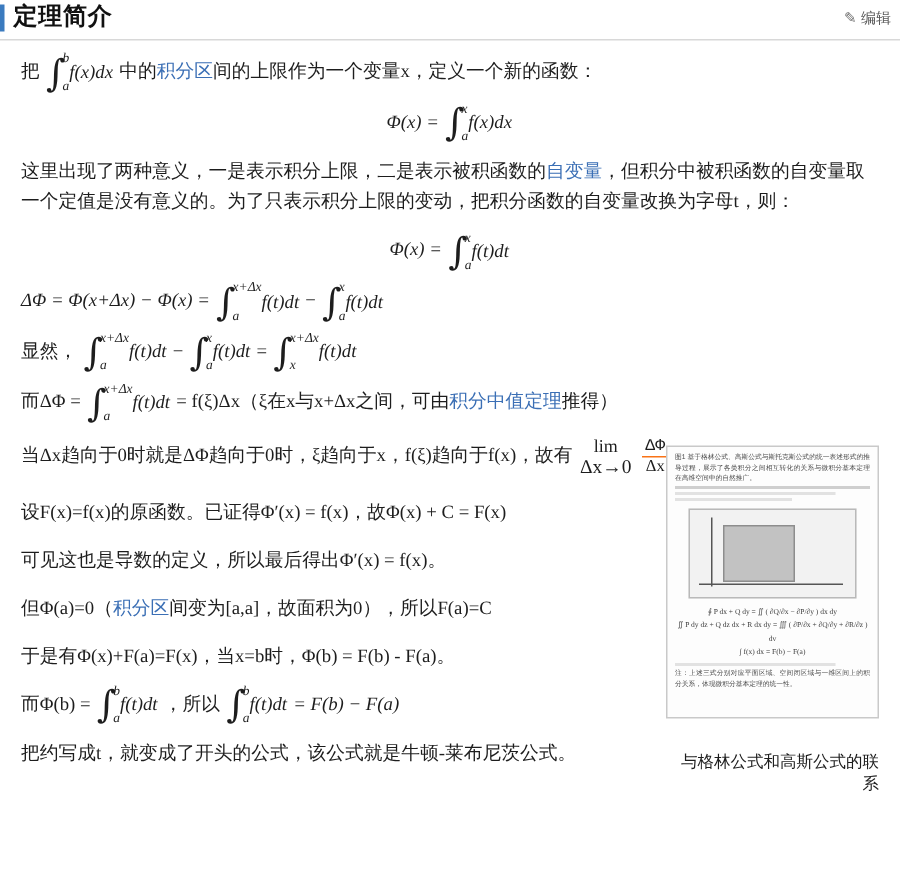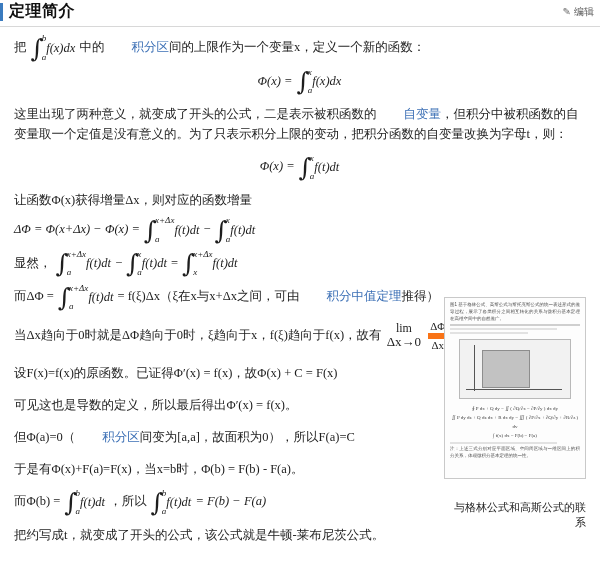--- a/index.html
+++ b/index.html
@@ -72,21 +72,20 @@
   .para {
     margin: 0 0 12px 0;
     font-family: "Liberation Serif", serif;
     color: #1d1d1d;
   }
   .para.tight { margin-bottom: 9px; }
   .centered { text-align: center; }
   .link {
     color: #3b6fb5;
     cursor: pointer;
-    padding-left: 27px;
   }
   
   .math { font-family: "Liberation Serif", serif; font-style: italic; }
   .intg {
     display: inline-block;
     position: relative;
     font-style: normal;
     vertical-align: middle;
     margin: 0 1px;
   }
@@ -109,21 +108,21 @@
   .intg .lim .up { display: block; position: relative; top: -5px; }
   .intg .lim .lo { display: block; position: relative; top: 4px; }
   .frac {
     display: inline-block;
     vertical-align: middle;
     text-align: center;
     font-size: 11px;
     line-height: 1.15;
     margin: 0 2px;
   }
-  .frac .num { display: block; border-bottom: 6px solid #f97316; padding: 0 2px; }
+  .frac .num { display: block; border-bottom: 1px solid #f97316; padding: 0 2px; font-family: Liberation Mono, monospace; }
   .frac .den { display: block; padding: 0 2px; }
   .limop {
     display: inline-block;
     vertical-align: middle;
     text-align: center;
     line-height: 1.1;
     margin: 0 2px;
   }
   .limop .lab { display: block; font-style: normal; font-size: 12px; }
   .limop .sub { display: block; font-size: 13px; }
@@ -228,33 +227,30 @@
     </p>
 
     <p class="para centered">
       <span class="math">Φ(x) =</span>
       <span class="intg">
         <span class="sym">∫</span><span class="lim"><span class="up">x</span><span class="lo">a</span></span><span class="math">f(x)dx</span>
       </span>
     </p>
 
     <p class="para">
-      <span>这里出现了两种意义，就变成了开头的公式，二是表示被积函数的</span><span class="link">自变量</span><span>，但积分中被积函数的自变量取一个定值是没有意义的。为了只表示积分上限的变动，把积分函数的自变量改换为字母t，则：</span>
+      <span>这里出现了两种意义，一是表示积分上限，二是表示被积函数的</span><span class="link">自变量</span><span>，但积分中被积函数的自变量取一个定值是没有意义的。为了只表示积分上限的变动，把积分函数的自变量改换为字母t，则：</span>
     </p>
 
     <p class="para centered">
       <span class="math">Φ(x) =</span>
       <span class="intg">
         <span class="sym">∫</span><span class="lim"><span class="up">x</span><span class="lo">a</span></span><span class="math">f(t)dt</span>
       </span>
     </p>
 
-    <p class="para tight">
-      <span>让函数Φ(x)获得增量Δx，则对应的函数增量</span>
-    </p>
 
     <p class="para">
       <span class="math">ΔΦ = Φ(x+Δx) − Φ(x) =</span>
       <span class="intg">
         <span class="sym">∫</span><span class="lim"><span class="up">x+Δx</span><span class="lo">a</span></span><span class="math">f(t)dt</span>
       </span>
       <span>−</span>
       <span class="intg">
         <span class="sym">∫</span><span class="lim"><span class="up">x</span><span class="lo">a</span></span><span class="math">f(t)dt</span>
       </span>

